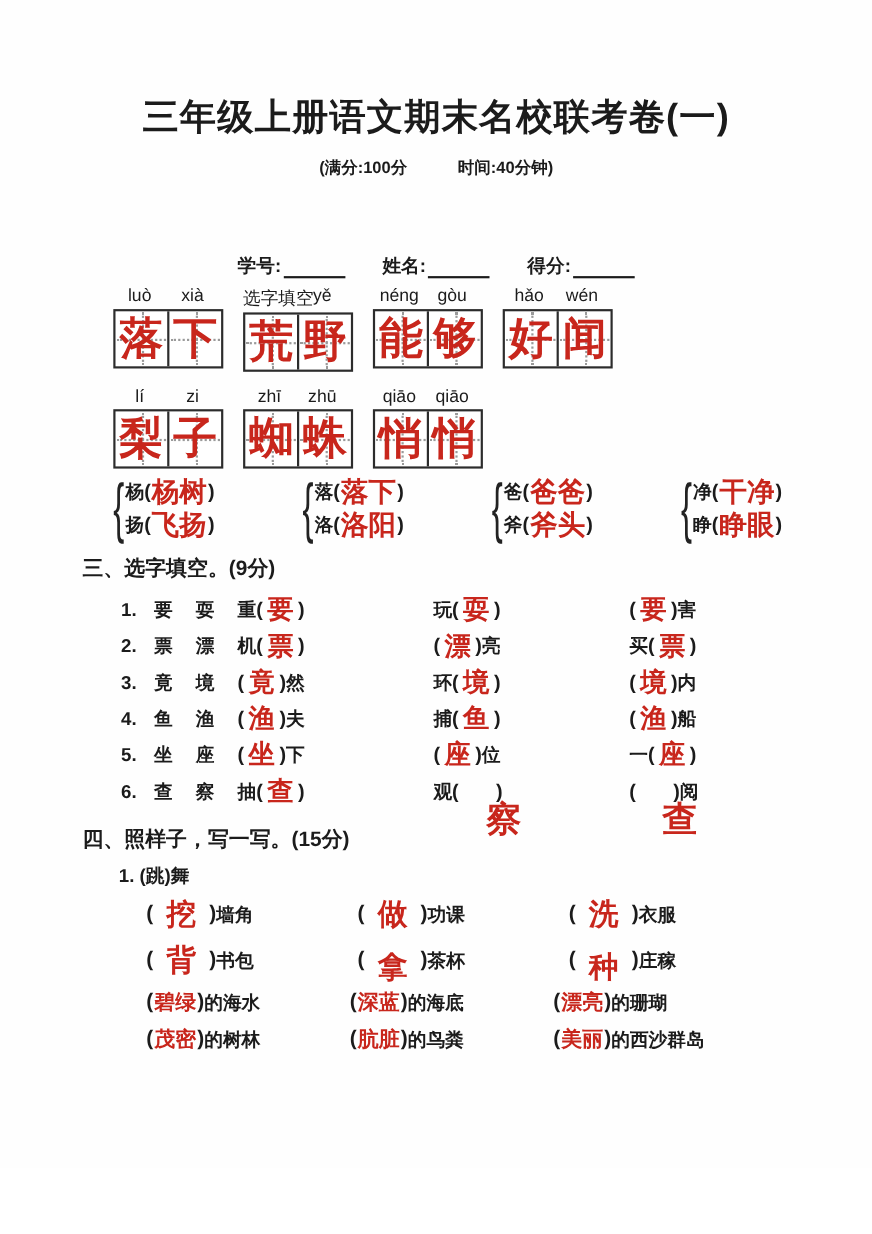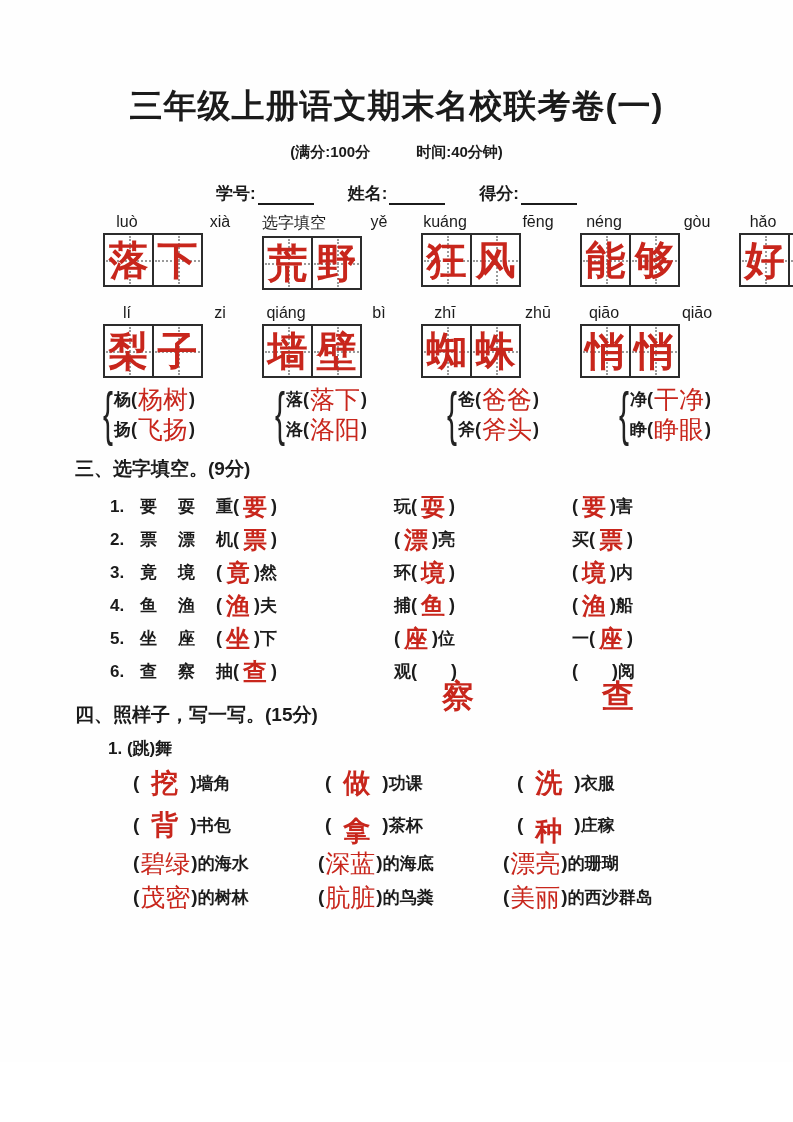--- a/index.html
+++ b/index.html
@@ -4,43 +4,43 @@
 <style>
   html,body { margin:0; padding:0; background:#ffffff; }
   .page {
     position:relative; width:793px; height:1062px; margin:0 auto;
     background:#fefefe; color:#1b1b1b; overflow:hidden;
     font-family:"Liberation Sans", sans-serif;
   }
   .title { margin:0; padding-top:84px; text-align:center; font-size:33px; font-weight:bold; letter-spacing:1px; }
   .subtitle { margin-top:14px; display:flex; justify-content:center; gap:46px; font-size:15px; font-weight:bold; }
   .student-line { margin-top:20px; display:flex; justify-content:center; gap:34px; font-size:17px; font-weight:bold; align-items:flex-end; }
-  .student-field { display:flex; align-items:flex-end; }
+  .student-field { display:flex; align-items:flex-end;margin-top:48px; }
   .blank { display:inline-block; width:56px; height:3px; border-bottom:2px solid #1b1b1b; margin-left:2px; }
 
   .sec-heading { margin:16px 0 0 75px; font-size:19px; font-weight:bold; }
 
   
   .s1-row { display:flex; gap:18px; margin:8px 0 0 103px; }
-  .py-row { display:flex; margin-bottom:2px;gap:45px; }
+  .py-row { display:flex; margin-bottom:2px; }
   .py-row span { width:48px; text-align:center; font-size:16px; white-space:nowrap; }
   .grid-box { display:flex; border:2px solid #2c2c2c; background:#fff; width:max-content; }
   .cell { position:relative; width:47px; height:50px; }
   .cell + .cell { border-left:2px solid #2c2c2c; }
   .cell::before { content:""; position:absolute; left:1px; right:1px; top:50%; border-top:2px dotted #9a9a9a; }
   .cell::after  { content:""; position:absolute; top:1px; bottom:1px; left:50%; border-left:2px dotted #9a9a9a; }
   .cell .ch { position:absolute; inset:0; z-index:2; display:flex; align-items:center; justify-content:center;
               font-size:40px; font-weight:bold; color:#c8261c; line-height:1; }
 
   
   .s2-groups { display:flex; gap:24px; margin:6px 0 0 98px; }
   .s2-group { display:flex; align-items:center; width:148px; }
   .brace { display:inline-block; font-size:60px; font-weight:normal; line-height:58px; transform:scaleX(0.5); margin-right:-4px; color:#222; }
   .s2-line { height:30px; display:flex; align-items:center; font-size:17px; font-weight:600; white-space:nowrap; }
-  .s2-ans { color:#c8261c; font-size:25px; font-weight:normal; line-height:1; padding:0 1px; }
+  .s2-ans { color:#c8261c; font-size:25px; font-weight:bold; line-height:1; padding:0 1px; }
   .lp,.rp { font-size:18px; font-weight:600; }
 
   
   .s3-block { margin-top:8px; }
   .s3-row { display:flex; align-items:center; height:33px; margin-left:110px; font-size:17px; font-weight:600; }
   .s3-num { width:30px; }
   .s3-choice { width:38px; }
   .s3-item { position:relative; width:178px; display:flex; align-items:center; white-space:nowrap; }
   .s3-ans { color:#c8261c; font-size:24px; font-weight:bold; line-height:1; padding:0 4px; }
   .s3-gap { display:inline-block; width:34px; }
@@ -50,21 +50,21 @@
 
   
   .s4-ex { margin:6px 0 0 108px; font-size:17px; font-weight:700; height:28px; display:flex; align-items:center; }
   .s4-row { display:flex; margin-left:133px; }
   .s4-item { width:192px; height:42px; display:flex; align-items:center; font-size:17px; font-weight:600; white-space:nowrap; }
   .s4-paren { font-size:19px; font-weight:600; }
   .s4-ans { color:#c8261c; font-size:27px; font-weight:bold; line-height:1; margin:0 12px; }
   .s4-ans.drop { transform:translateY(6px); }
   .s4-row2 { display:flex; margin-left:133px; }
   .s4-item2 { min-width:185px; height:34px; display:flex; align-items:center; font-size:17px; font-weight:600; white-space:nowrap; }
-  .s4-ans2 { color:#c8261c; font-size:25px; font-weight:normal; line-height:1; margin:0 1px; }
+  .s4-ans2 { color:#c8261c; font-size:19px; font-weight:bold; line-height:1; margin:0 1px; }
 </style>
 </head>
 <body>
 
 <div class="page">
 
   <h1 class="title">三年级上册语文期末名校联考卷(一)</h1>
 
   <div class="subtitle">
     <span>(满分:100分</span>
@@ -111,34 +111,20 @@
         <div class="cell">
             <span class="ch">荒</span>
           </div>
         <div class="cell">
             <span class="ch">野</span>
           </div>
       </div>
     </div>
     <div class="word">
       <div class="py-row">
-          <span>kuáng</span>
-          <span>fēng</span>
-        </div>
-      <div class="grid-box">
-        <div class="cell">
-            <span class="ch">狂</span>
-          </div>
-        <div class="cell">
-            <span class="ch">风</span>
-          </div>
-      </div>
-    </div>
-    <div class="word">
-      <div class="py-row">
           <span>néng</span>
           <span>gòu</span>
         </div>
       <div class="grid-box">
         <div class="cell">
             <span class="ch">能</span>
           </div>
         <div class="cell">
             <span class="ch">够</span>
           </div>
@@ -165,34 +151,20 @@
       <div class="py-row">
           <span>lí</span>
           <span>zi</span>
         </div>
       <div class="grid-box">
         <div class="cell">
             <span class="ch">梨</span>
           </div>
         <div class="cell">
             <span class="ch">子</span>
-          </div>
-      </div>
-    </div>
-    <div class="word">
-      <div class="py-row">
-          <span>qiáng</span>
-          <span>bì</span>
-        </div>
-      <div class="grid-box">
-        <div class="cell">
-            <span class="ch">墙</span>
-          </div>
-        <div class="cell">
-            <span class="ch">壁</span>
           </div>
       </div>
     </div>
     <div class="word">
       <div class="py-row">
           <span>zhī</span>
           <span>zhū</span>
         </div>
       <div class="grid-box">
         <div class="cell">

